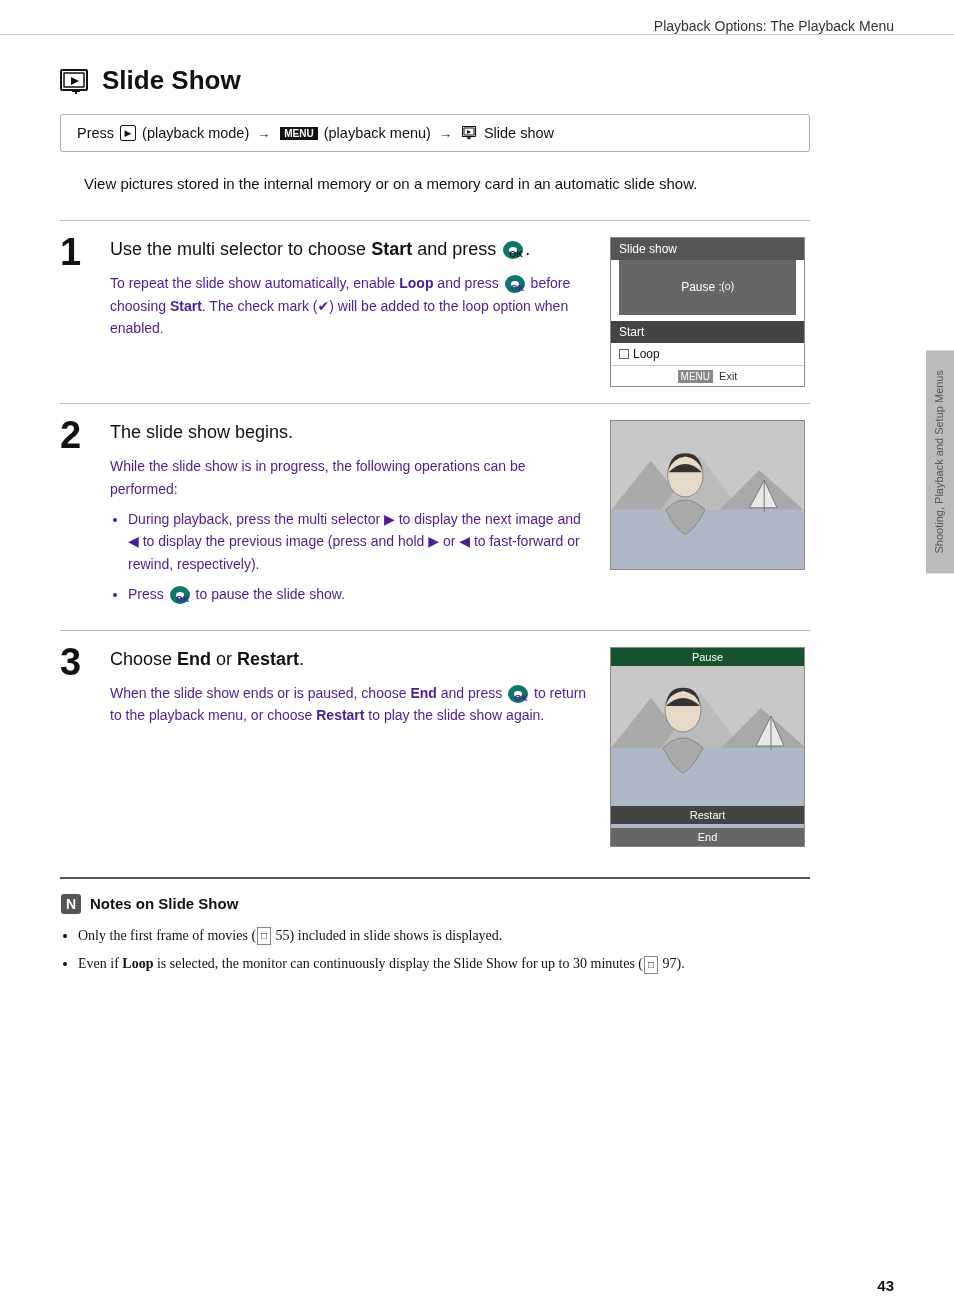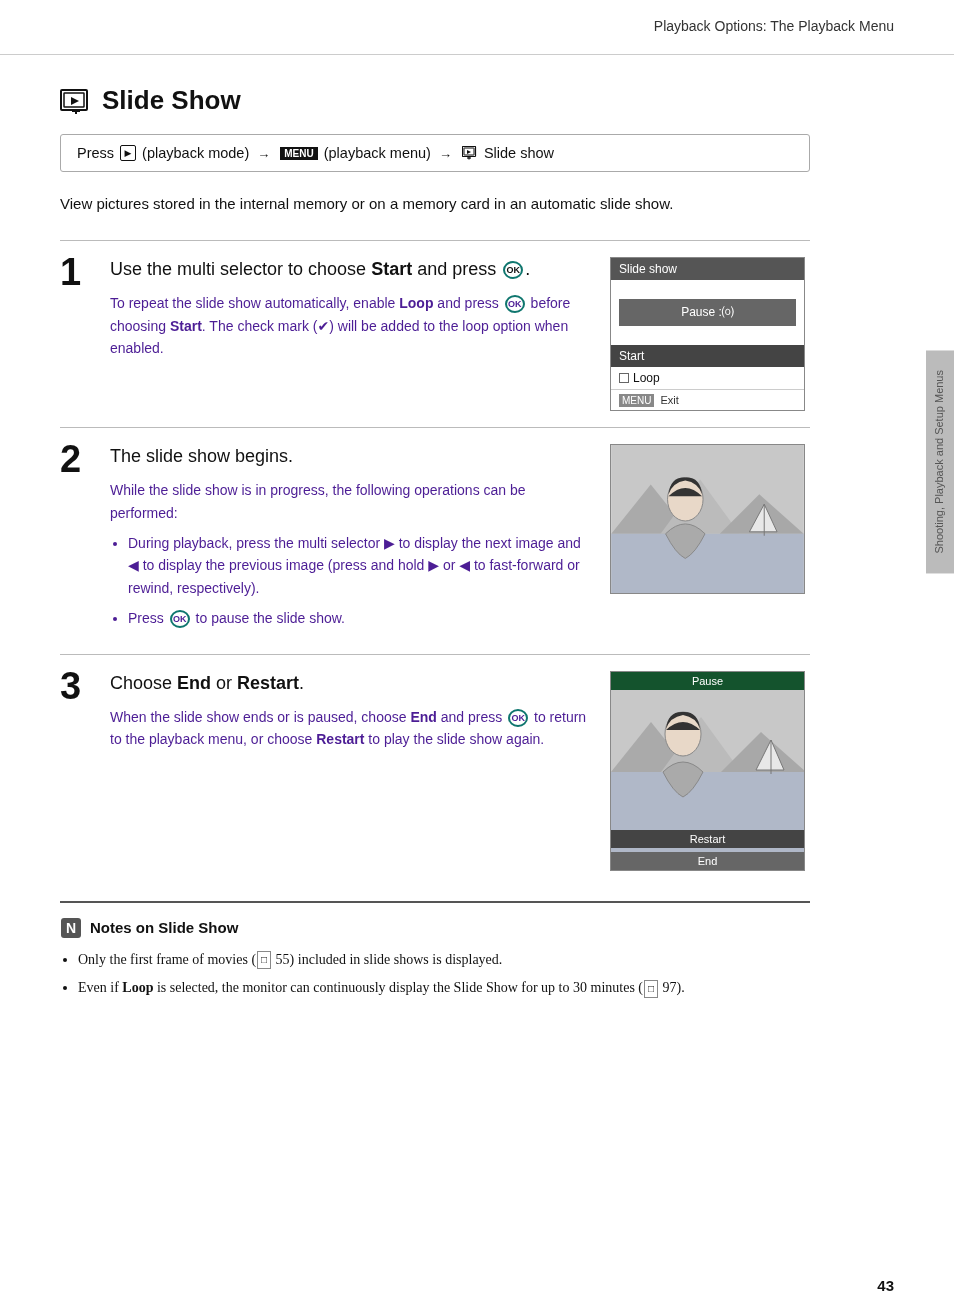--- a/index.html
+++ b/index.html
@@ -8,21 +8,21 @@
       min-height: 1314px;
       background: #fff;
       font-family: 'Arial', sans-serif;
       font-size: 15px;
       color: #111;
       position: relative;
     }
 
     .page-header {
       text-align: right;
-      padding: 18px 60px 20px 60px;
+      padding: 18px 60px 0 60px;
       font-size: 14px;
       color: #333;
       border-bottom: 1px solid #ccc;
     }
 
     .main-content {
       padding: 20px 60px 20px 60px;
       max-width: 870px;
     }
 
@@ -56,20 +56,21 @@
       align-items: center;
       flex-wrap: wrap;
       gap: 4px;
     }
 
     .intro-text {
       font-size: 15px;
       line-height: 1.6;
       margin-bottom: 24px;
       color: #111;
+      margin-left: 24px;
     }
 
     .step-section {
       border-top: 1px solid #bbb;
       padding-top: 16px;
       margin-bottom: 16px;
       display: flex;
       align-items: flex-start;
       gap: 20px;
     }
@@ -136,23 +137,23 @@
       background: #555;
       color: #fff;
       padding: 4px 8px;
       font-size: 12px;
     }
 
     .slideshow-menu-pause {
       background: #666;
       color: #fff;
       text-align: center;
-      padding: 5px 8px;
+      padding: 19px 8px;
       font-size: 12px;
-      margin: 19px 8px;
+      margin: 0 8px;
     }
 
     .slideshow-menu-start {
       background: #444;
       color: #fff;
       padding: 4px 8px;
       font-size: 12px;
       margin-top: 6px;
     }
 
@@ -169,20 +170,21 @@
       width: 10px;
       height: 10px;
       border: 1px solid #666;
       display: inline-block;
     }
 
     .slideshow-menu-exit {
       padding: 4px 8px;
       font-size: 11px;
       color: #333;
+      text-align: center;
     }
 
     .slideshow-menu-exit .menu-label {
       font-size: 10px;
       background: #888;
       color: #fff;
       padding: 1px 3px;
       margin-right: 3px;
     }
 
@@ -342,21 +344,21 @@
       font-size: 10px;
       padding: 0 3px;
       vertical-align: middle;
       margin: 0 1px;
     }
 
     .ok-btn {
       display: inline-block;
       width: 20px;
       height: 18px;
-      border: 2px solid #0f766e;
+      border: 6px solid #0f766e;
       border-radius: 50%;
       text-align: center;
       line-height: 15px;
       font-size: 9px;
       font-weight: bold;
       vertical-align: middle;
       margin: 0 2px;
     }
   </style>
 </head>

